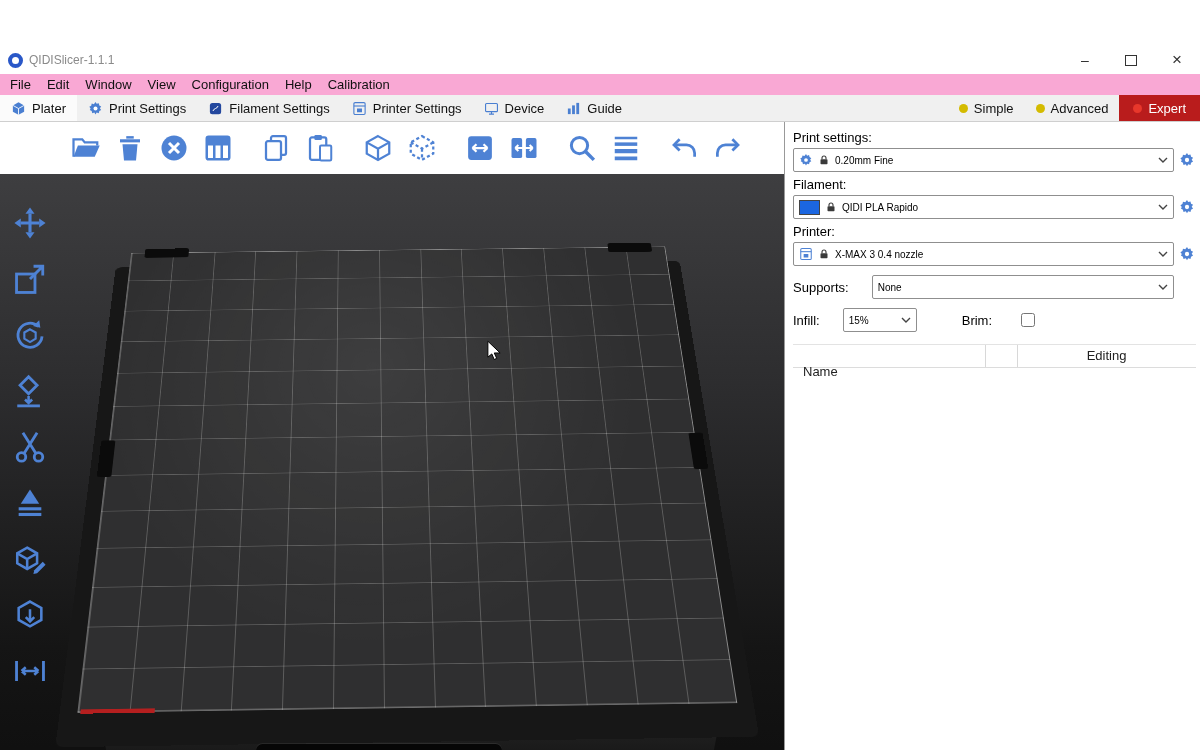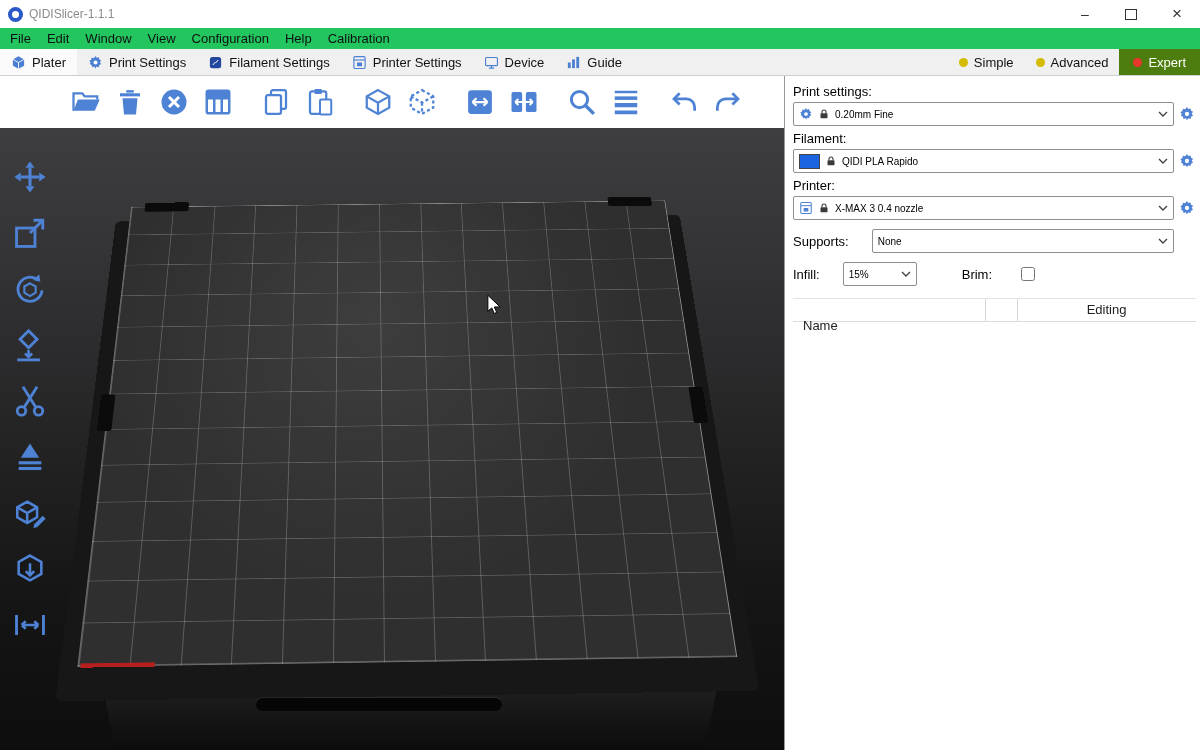--- a/index.html
+++ b/index.html
@@ -1,45 +1,45 @@
 <!DOCTYPE html>
 <html><head>
 <meta charset="utf-8">
 <style>
   html,body{margin:0;padding:0;}
   body{width:1200px;height:750px;overflow:hidden;background:#fff;
        font-family:"Liberation Sans",sans-serif;color:#1a1a1a;}
   .app{width:1200px;height:750px;display:flex;flex-direction:column;}
 
   
-  .titlebar{height:28px;display:flex;align-items:center;background:#fff;flex:0 0 auto;}
+  .titlebar{height:28px;display:flex;align-items:center;background:#fff;flex:0 0 auto;margin-top:46px;}
   .logo{width:15px;height:15px;border-radius:50%;border:4px solid #2a58c8;box-sizing:border-box;margin:0 6px 0 8px;}
   .title{font-size:12px;color:#8a8a8a;}
   .win-controls{margin-left:auto;display:flex;height:100%;}
   .wbtn{width:46px;display:flex;align-items:center;justify-content:center;font-size:14px;color:#333;cursor:default;}
   .wbtn.close{font-size:17px;}
   .maxbox{width:10px;height:9px;border:1.3px solid #333;display:inline-block;}
 
   
-  .menubar{height:21px;display:flex;align-items:center;padding-left:2px;flex:0 0 auto;background:#22c55e;}
+  .menubar{height:21px;display:flex;align-items:center;padding-left:2px;flex:0 0 auto;background:#f9a8d4;}
   .menu-item{font-size:13px;padding:0 8px;color:#111;}
 
   
   .tabbar{height:27px;box-sizing:border-box;background:#f0f0f0;border-bottom:1px solid #cfcfcf;
           display:flex;align-items:stretch;flex:0 0 auto;}
   .tab{display:flex;align-items:center;gap:6px;padding:0 11px;font-size:13px;color:#111;}
   .tab.selected{background:#fbfbfb;}
   .ticon{width:15px;height:15px;display:inline-flex;}
   .ticon svg{width:15px;height:15px;}
   .modes{margin-left:auto;display:flex;align-items:stretch;}
   .mode{display:flex;align-items:center;gap:6px;padding:0 11px;font-size:13px;color:#111;}
   .mode .dot{width:9px;height:9px;border-radius:50%;display:inline-block;}
   .dot-yellow{background:#d4bb00;}
   .dot-red{background:#e8372b;}
-  .mode.expert{background:#4d7c0f;color:#fff;padding:0 14px;}
+  .mode.expert{background:#b91c1c;color:#fff;padding:0 14px;}
 
   
   .main{display:flex;height:748px;flex:0 0 auto;}
   .viewport{width:784px;position:relative;flex:0 0 auto;}
   .vp-topbar{position:absolute;top:0;left:0;right:0;height:52px;background:#fff;
              display:flex;align-items:center;gap:18px;padding-left:66px;box-sizing:border-box;z-index:10;}
   .icon-group{display:flex;gap:4px;}
   .vp-topbar .icon-btn{width:40px;height:42px;display:flex;align-items:center;justify-content:center;color:#4e82d4;}
   .vp-topbar .icon-btn svg{width:30px;height:30px;}
 

